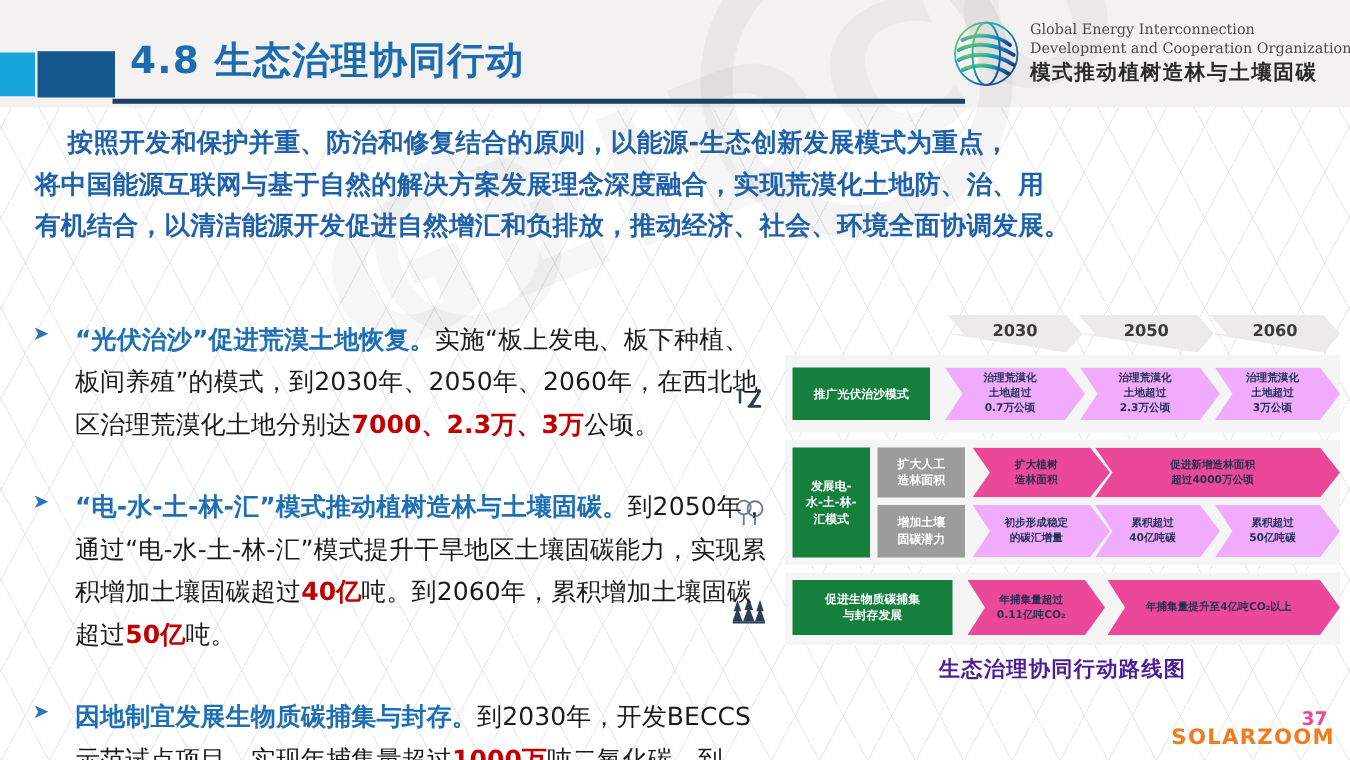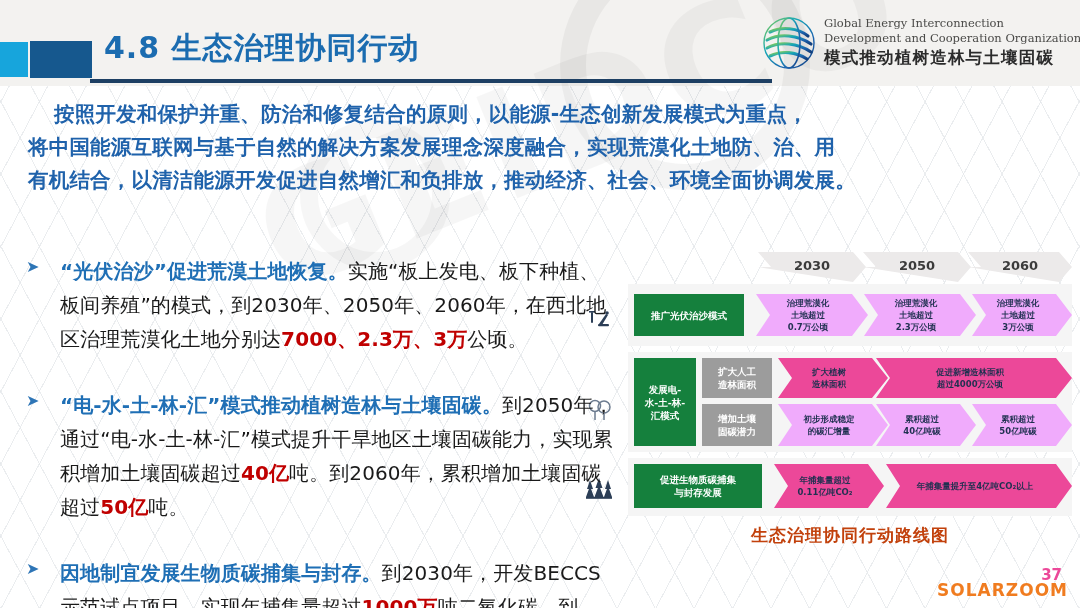--- a/index.html
+++ b/index.html
@@ -141,21 +141,21 @@
     position:absolute; background:#f0abfc; color:#1f3050;
     display:flex; align-items:center; justify-content:center; text-align:center;
     font-size:8.5px; font-weight:bold; line-height:12px;
     padding:2px 14px 2px 6px;
     clip-path:polygon(0 0, calc(100% - 16px) 0, 100% 50%, calc(100% - 16px) 100%, 0 100%, 14px 50%);
   }
   .chev.light{ background:#ec4899; }
 
   .diagram-caption{
     position:absolute; z-index:6; left:628px; top:524px; width:444px;
-    text-align:center; font-size:17px; font-weight:bold; color:#c2410c;
+    text-align:center; font-size:17px; font-weight:bold; color:#4c1d95;
     letter-spacing:1px;
   }
 
   
   .pagenum{
     position:absolute; z-index:7; right:18px; bottom:24px;
     font-size:15px; color:#ec4899; font-weight:bold;
   }
   .watermark{
     position:absolute; z-index:7; right:12px; bottom:8px;

